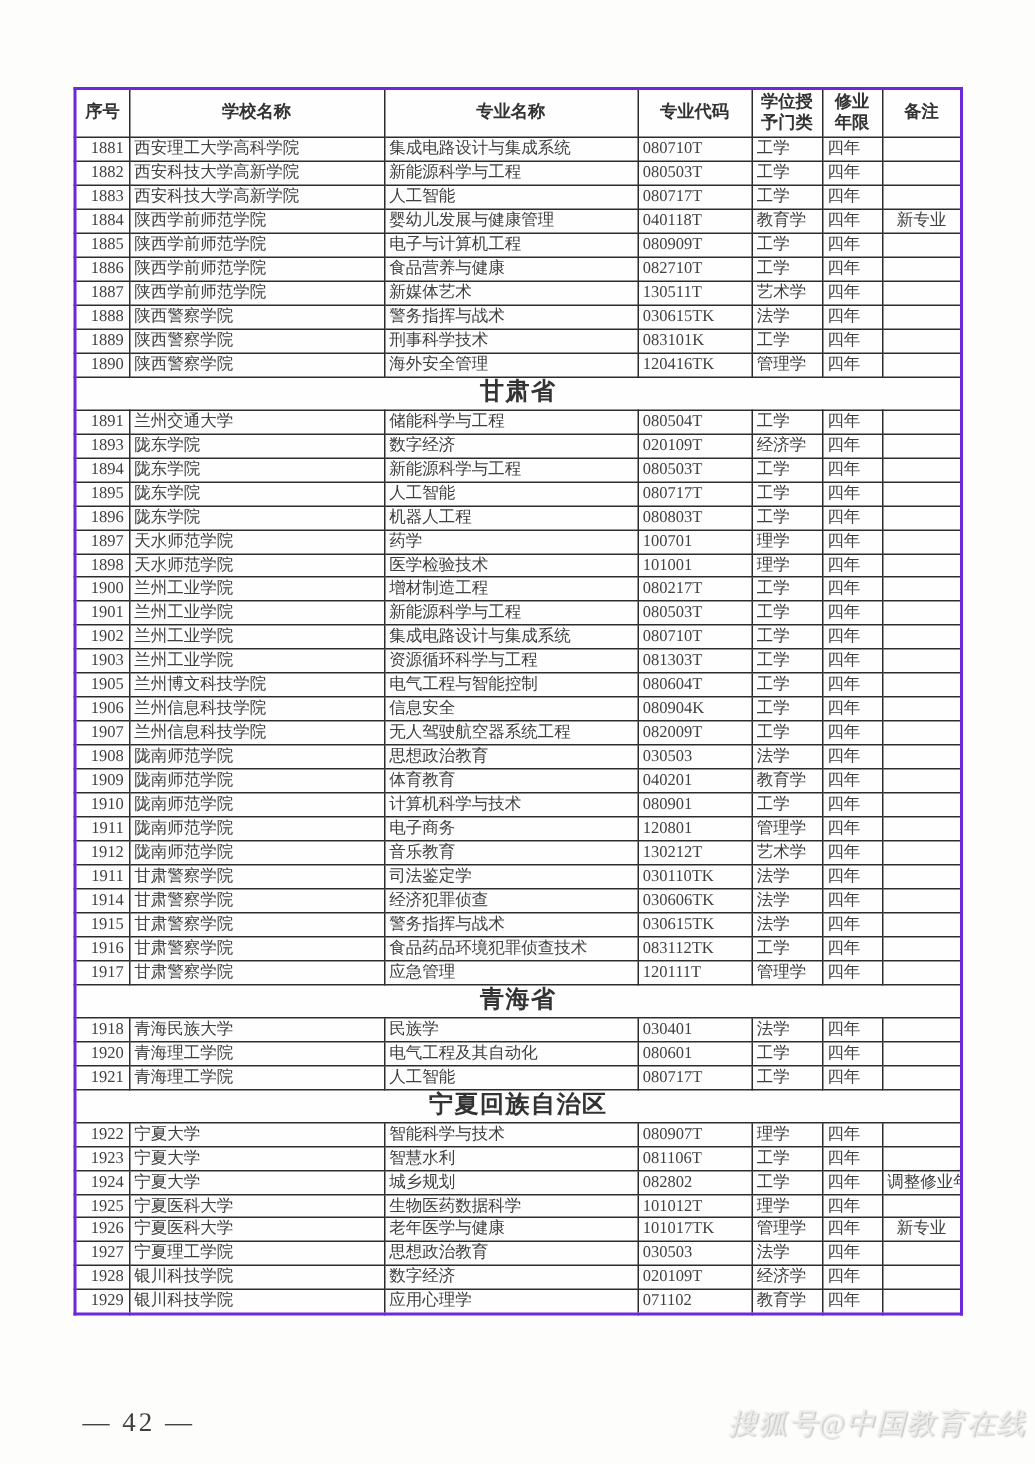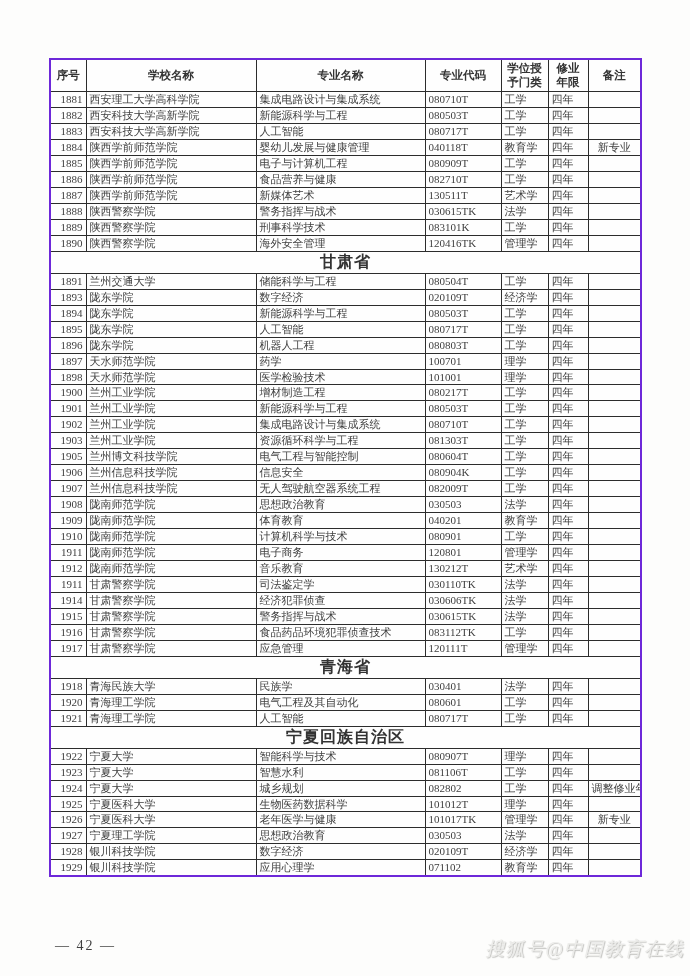--- a/index.html
+++ b/index.html
@@ -50,21 +50,21 @@
     font-weight: bold;
     font-size: 16px;
     color: #333;
     height: 21px;
     letter-spacing: 1px;
   }
 
   .page-number {
     position: absolute;
     left: 55px; top: 938px;
-    font-size: 14px;
+    font-size: 18px;
     color: #3f3f3f;
     letter-spacing: 2px;
   }
   .watermark {
     position: absolute;
     right: 6px; top: 936px;
     font-size: 19px;
     font-weight: normal;
     font-style: italic;
     color: #ececea;

